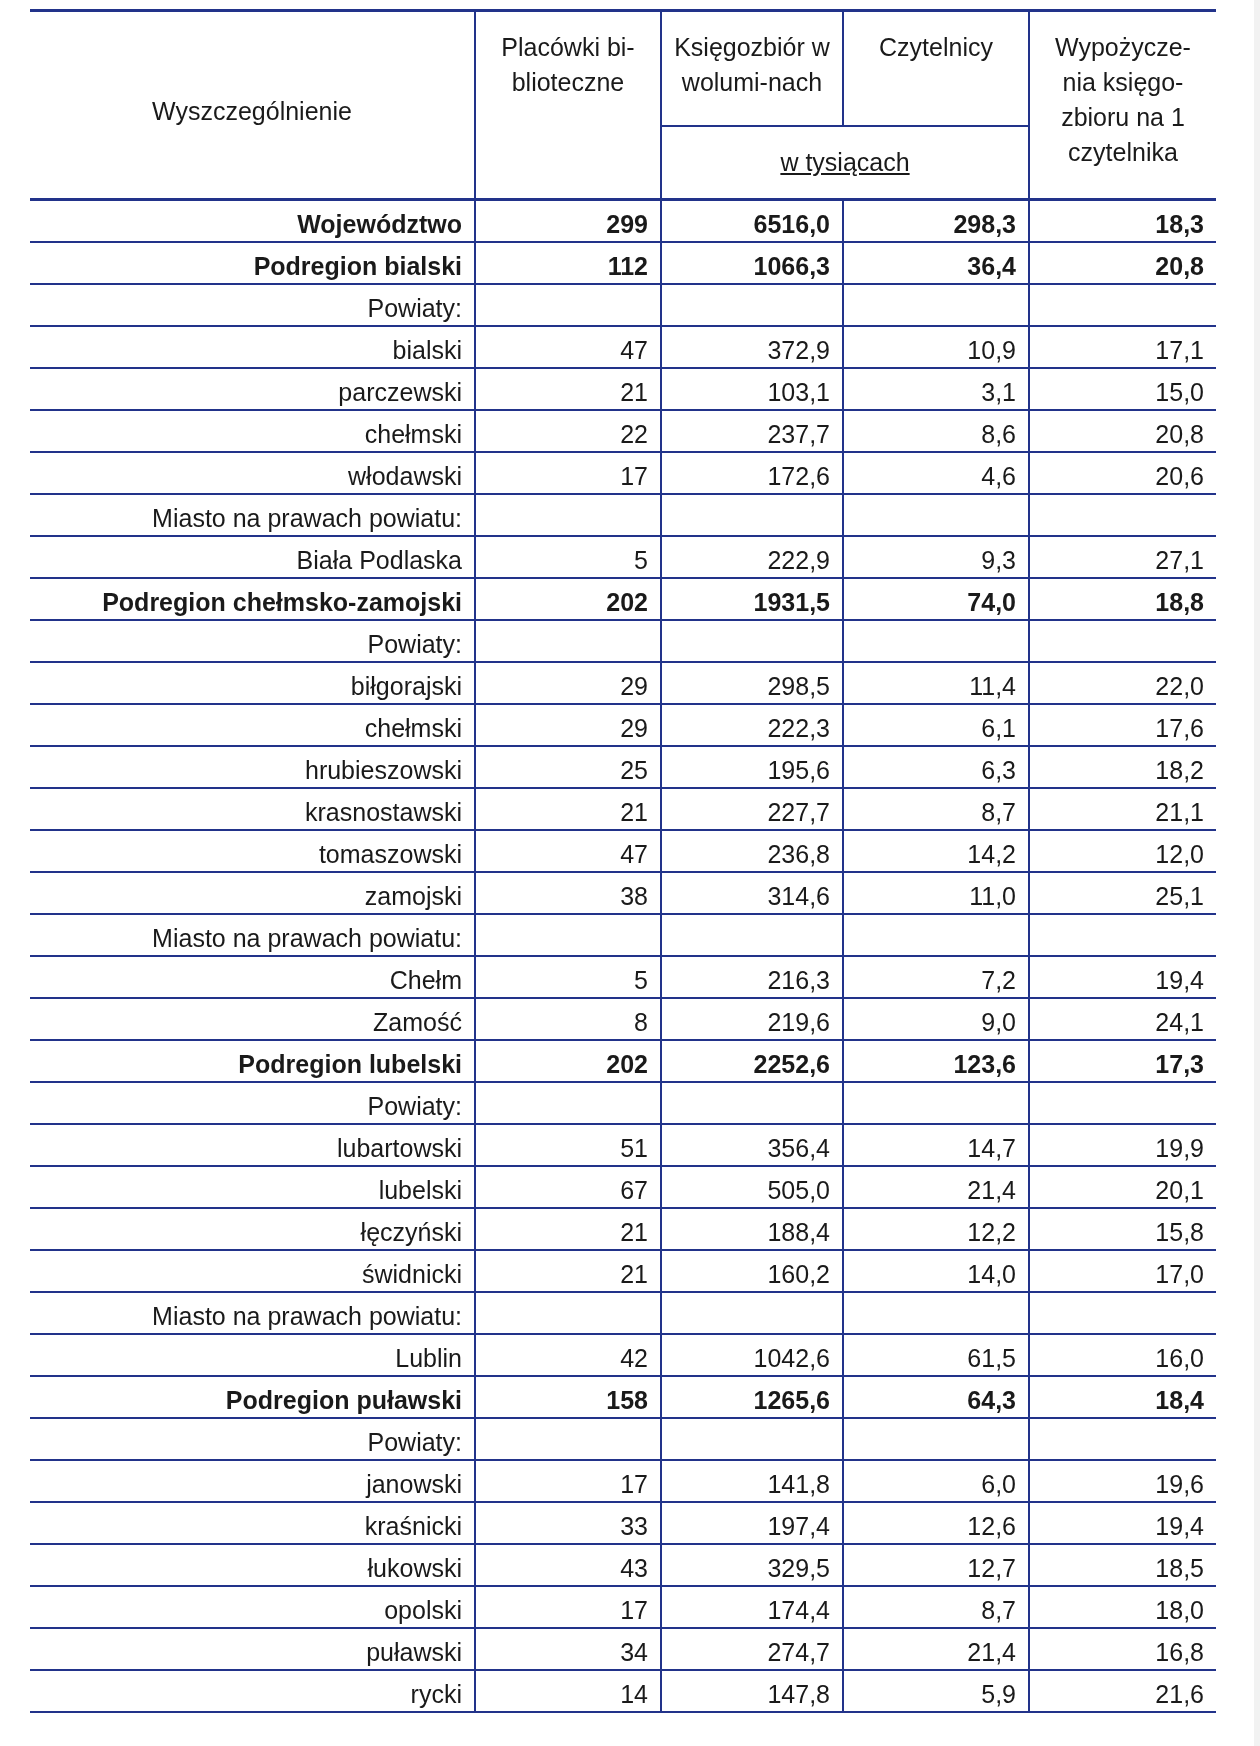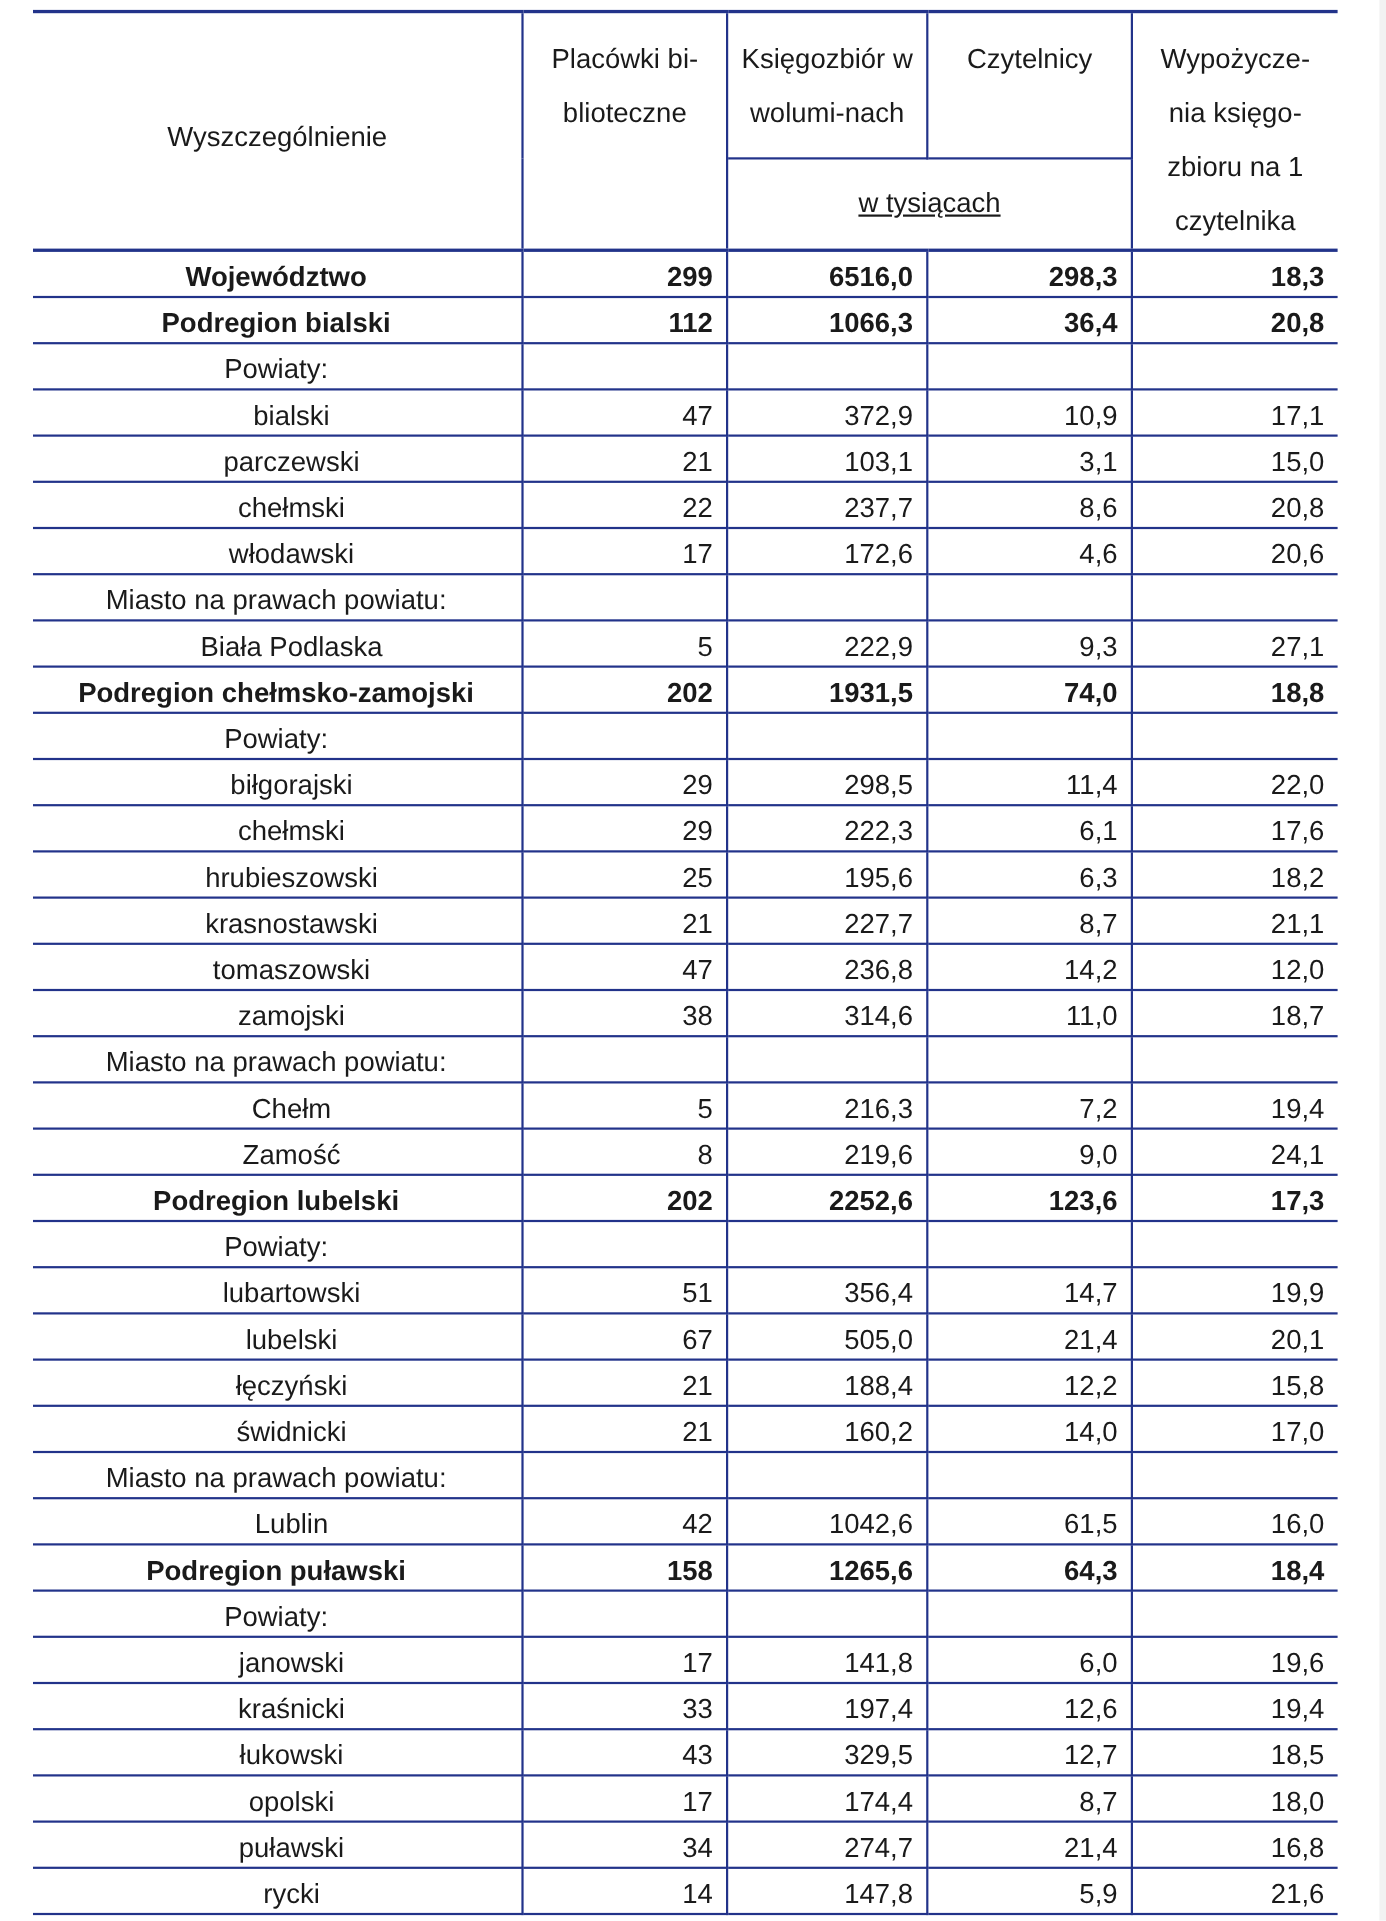--- a/index.html
+++ b/index.html
@@ -5,26 +5,26 @@
   html, body { margin: 0; padding: 0; background: #ffffff; }
   body { width: 1260px; height: 1746px; position: relative; overflow: hidden;
          font-family: "Liberation Sans", "DejaVu Sans", sans-serif; color: #1a1a1a; }
   .edge { position: absolute; right: 0; top: 0; width: 6px; height: 1746px; background: #f2f2f2; }
   table { position: absolute; left: 30px; top: 9px; width: 1186px; border-collapse: collapse;
           table-layout: fixed; font-size: 25px; }
   col.c0 { width: 445px; } col.c1 { width: 186px; } col.c2 { width: 182px; }
   col.c3 { width: 186px; } col.c4 { width: 187px; }
   th, td { border: 2px solid #22338a; padding: 0 10px; }
   thead tr:first-child th { border-top: 3px solid #22338a; }
-  thead th { font-weight: normal; vertical-align: top; text-align: center; line-height: 49px; padding-top: 18px; }
+  thead th { font-weight: normal; vertical-align: top; text-align: center; line-height: 35px; padding-top: 18px; }
   th.first { border-left: none; vertical-align: middle; padding-top: 12px; }
   th.unit { vertical-align: middle; padding-top: 0; height: 71px; text-decoration: underline; }
   tbody tr:first-child td { border-top: 3px solid #22338a; }
   td { height: 38px; text-align: right; vertical-align: bottom; padding-bottom: 2px; padding-right: 12px; }
-  td.name { text-align: center; padding-left: 10px; border-left: none; }
+  td.name { text-align: right; padding-left: 10px; border-left: none; }
   td.last, th.last { border-right: none; }
   tr.bold td { font-weight: bold; }
   td.indent { padding-left: 38px; }
 </style>
 </head>
 <body>
 
 <div class="edge"></div>
 
 <table>
@@ -158,21 +158,21 @@
         <td>47</td>
         <td>236,8</td>
         <td>14,2</td>
         <td class="last">12,0</td>
       </tr>
       <tr>
         <td class="name indent">zamojski</td>
         <td>38</td>
         <td>314,6</td>
         <td>11,0</td>
-        <td class="last">18,7</td>
+        <td class="last">25,1</td>
       </tr>
       <tr>
         <td class="name">Miasto na prawach powiatu:</td>
         <td></td>
         <td></td>
         <td></td>
         <td class="last"></td>
       </tr>
       <tr>
         <td class="name indent">Chełm</td>

